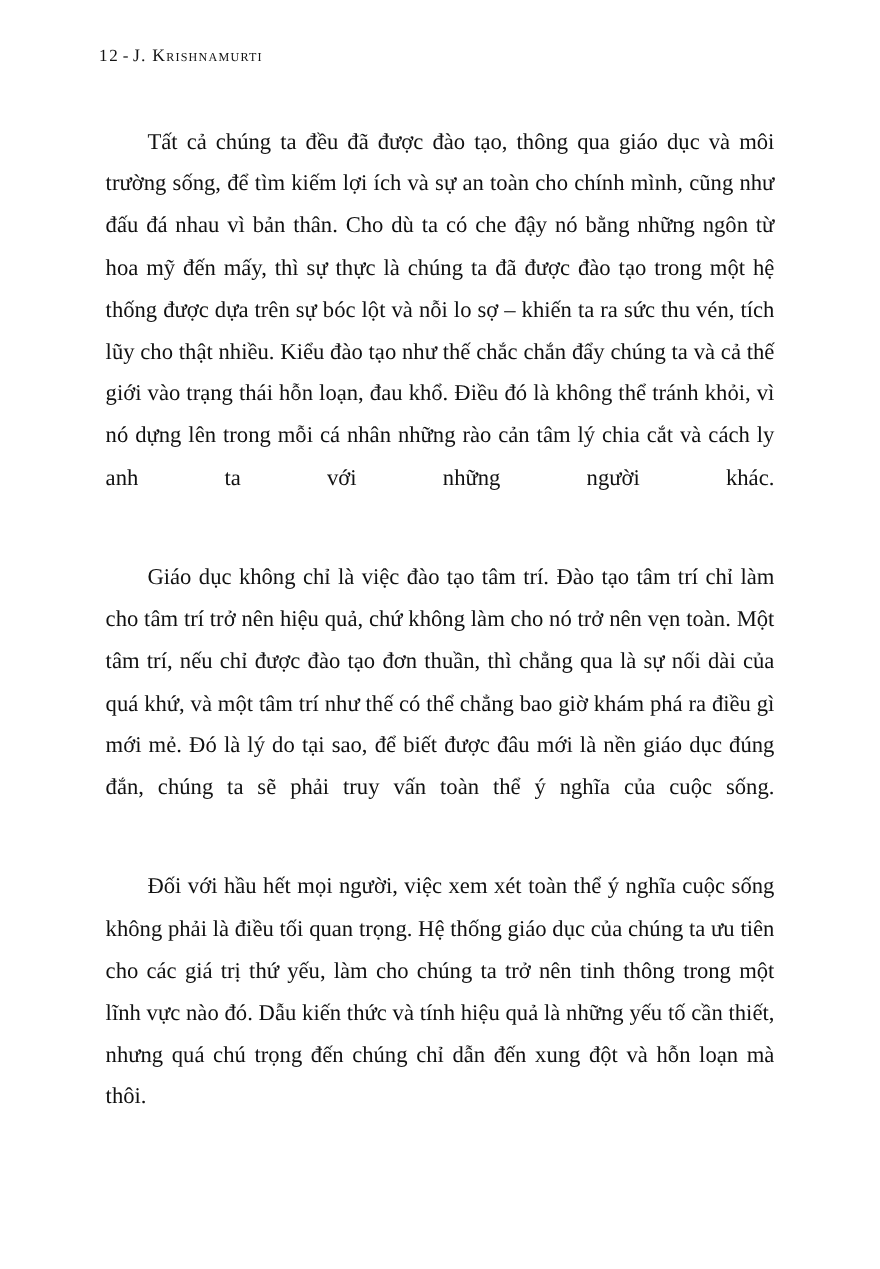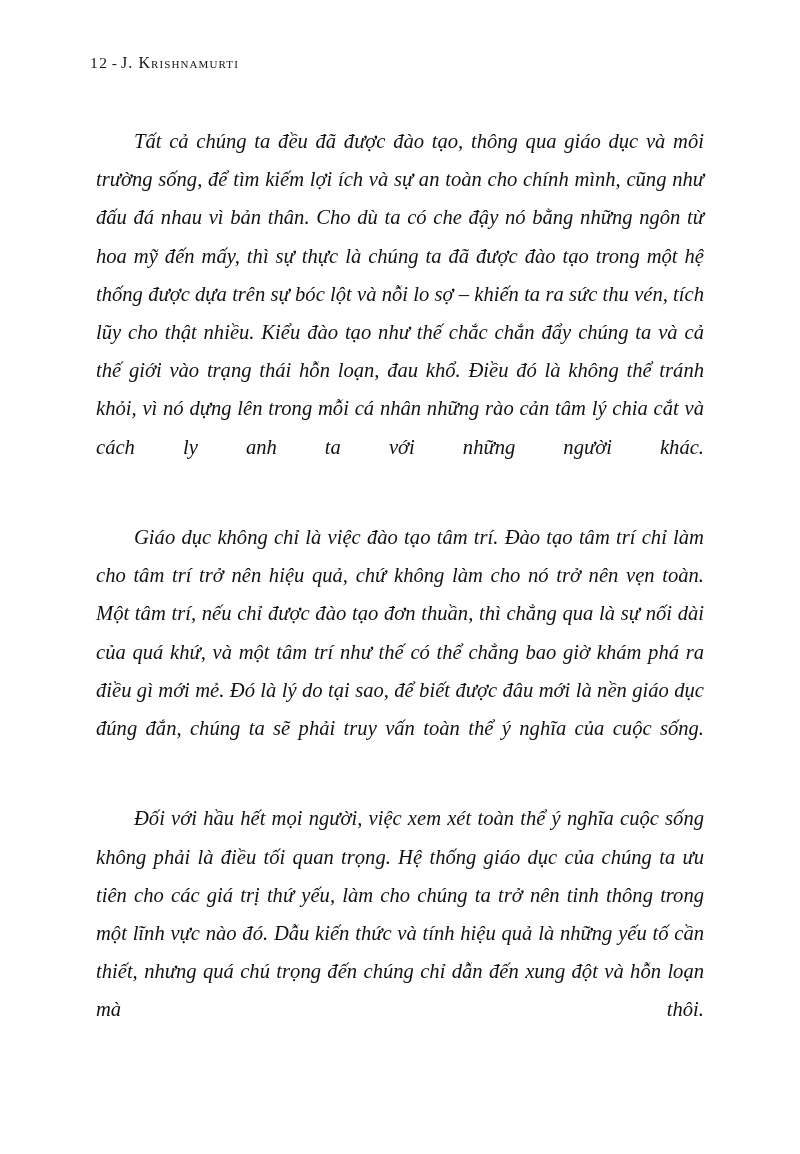--- a/index.html
+++ b/index.html
@@ -12,21 +12,21 @@
     height: 1154px;
     position: relative;
     font-family: "Liberation Serif", "DejaVu Serif", serif;
     color: #111111;
     overflow: hidden;
   }
 
   .page {
     position: absolute;
     inset: 0;
-    padding: 48px 96px 40px 96px;
+    padding: 36px 96px 40px 96px;
     box-sizing: border-box;
   }
 
   
   .running-head {
     margin-top: 6px;
     margin-left: -6px;
     font-size: 15.5px;
     letter-spacing: 0.6px;
     color: #141414;
@@ -57,21 +57,20 @@
     text-justify: inter-word;
     color: #111111;
     -webkit-hyphens: none;
     hyphens: none;
   }
   .body-text p + p {
     margin-top: 14px;
   }
   .body-text p.indent {
     text-indent: 38px;
-    font-style: italic;
   }
   
   .body-text p::after {
     content: "";
     display: inline-block;
     width: 100%;
   }
 </style>
 </head>
 <body>

